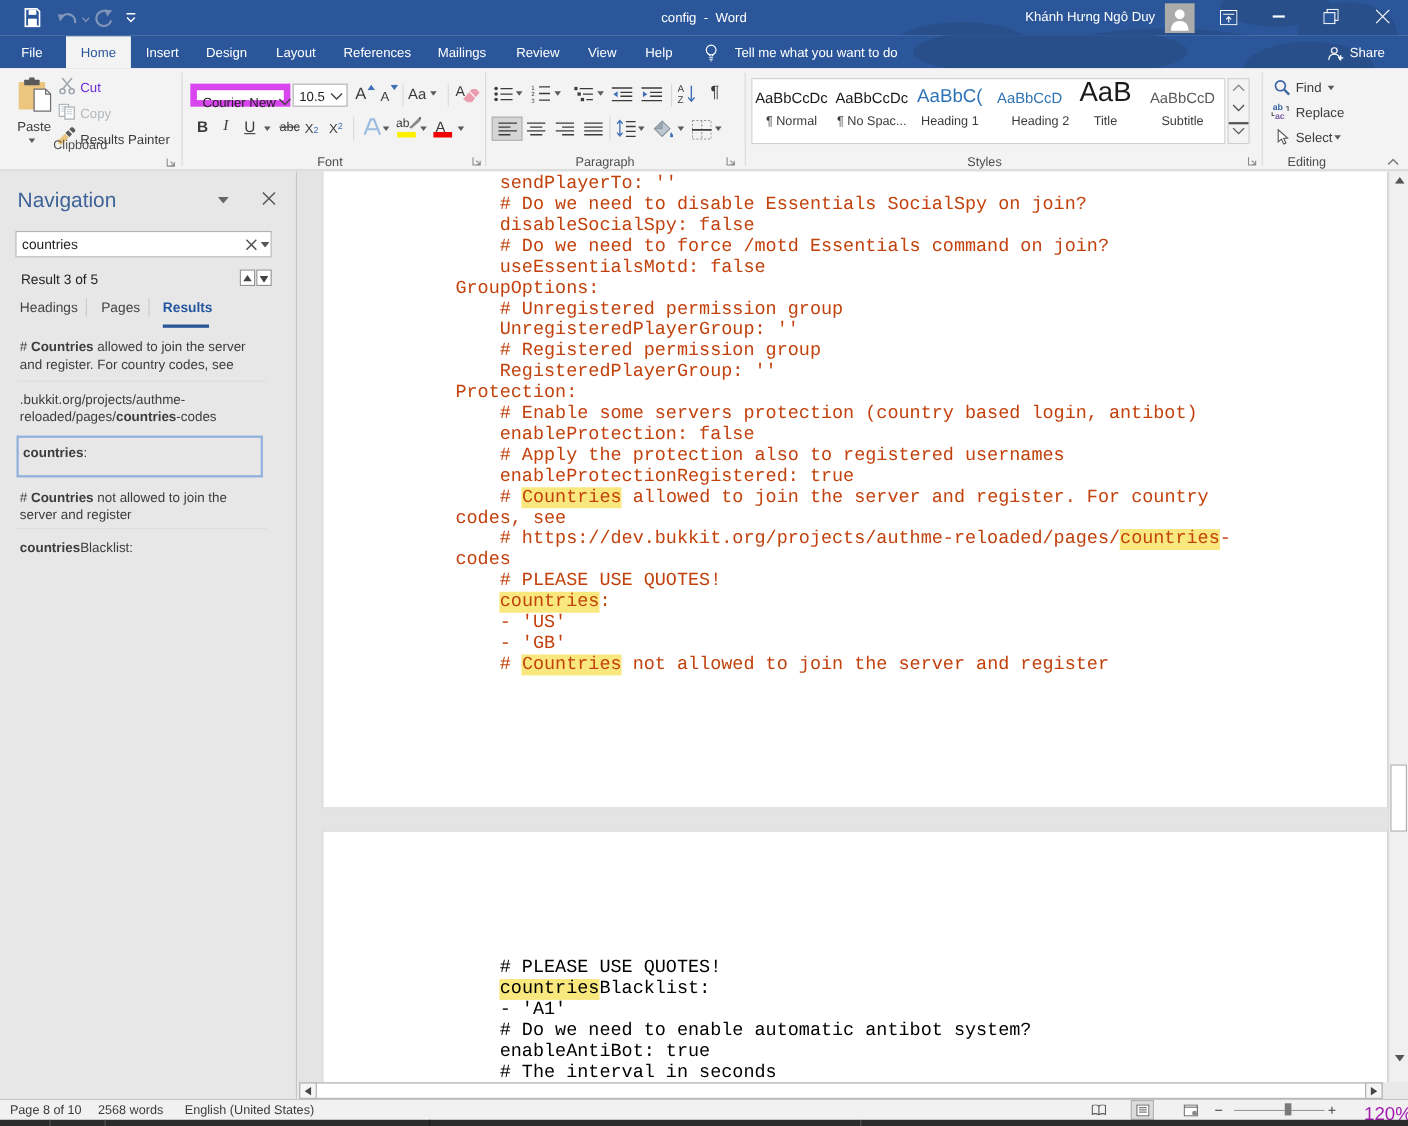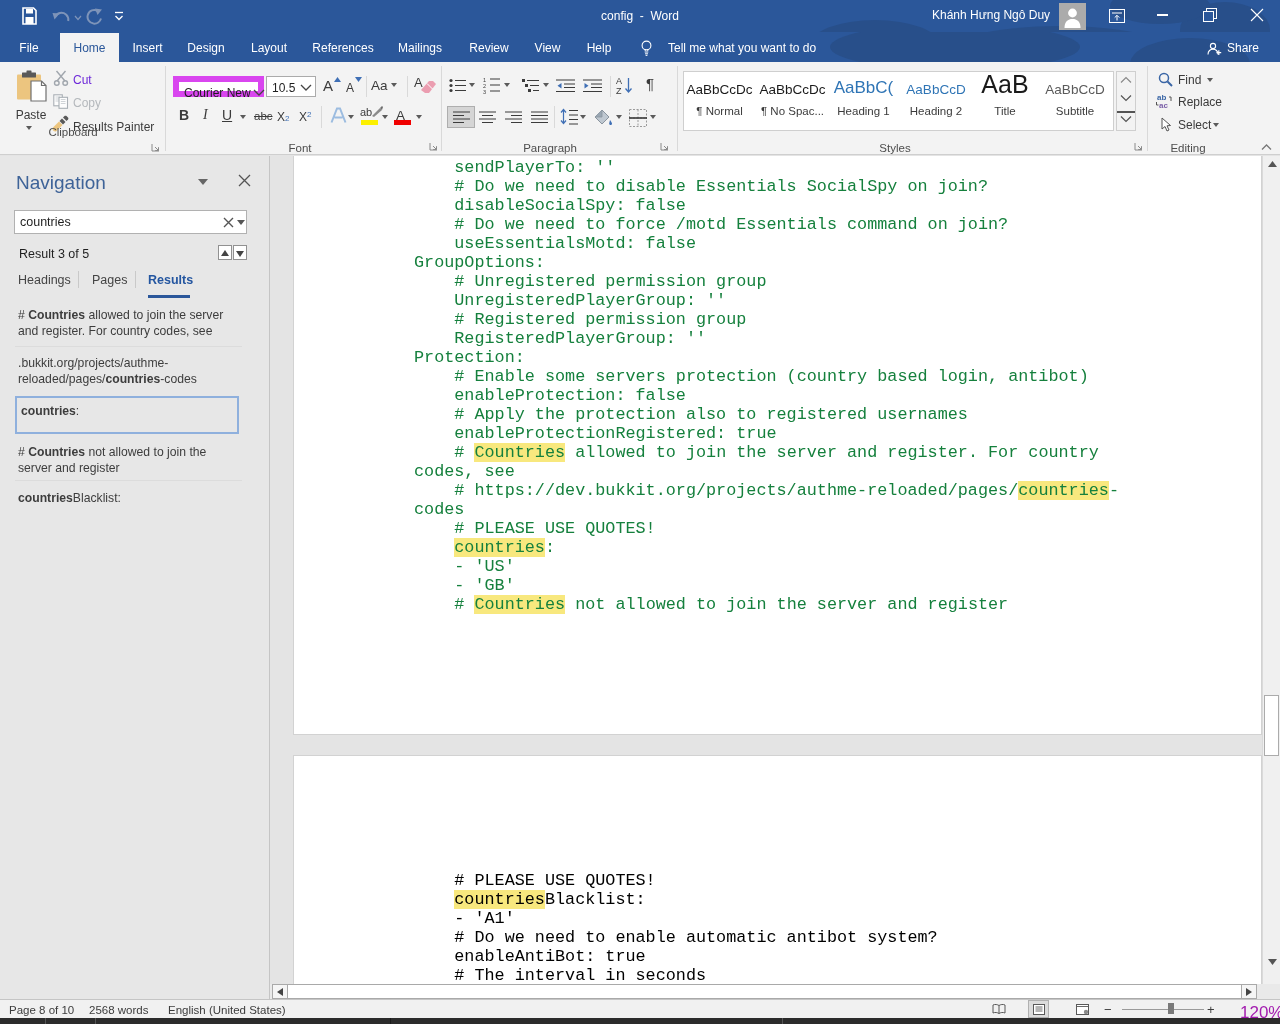--- a/index.html
+++ b/index.html
@@ -277,21 +277,21 @@
   <div class="sep" style="left:677px;top:4px;height:85px"></div>
 
   <div class="abs" style="left:683px;top:9px;width:431px;height:60px;background:#fff;border:1px solid #cfcfcf"></div>
   <div class="abs" style="left:683px;top:20px;width:73px;text-align:center;font-size:13.5px;color:#1a1a1a">AaBbCcDc</div>
   <div class="abs" style="left:683px;top:43px;width:73px;text-align:center;font-size:11.5px;color:#3b3b3b">¶ Normal</div>
   <div class="abs" style="left:756px;top:20px;width:73px;text-align:center;font-size:13.5px;color:#1a1a1a">AaBbCcDc</div>
   <div class="abs" style="left:756px;top:43px;width:73px;text-align:center;font-size:11.5px;color:#3b3b3b">¶ No Spac...</div>
   <div class="abs" style="left:827px;top:16px;width:73px;text-align:center;font-size:17px;color:#2e74b5">AaBbC(</div>
   <div class="abs" style="left:827px;top:43px;width:73px;text-align:center;font-size:11.5px;color:#3b3b3b">Heading 1</div>
   <div class="abs" style="left:900px;top:20px;width:72px;text-align:center;font-size:13.5px;color:#2e74b5">AaBbCcD</div>
-  <div class="abs" style="left:900px;top:43px;width:72px;text-align:center;font-size:11.5px;color:#3b3b3b">Heading 2</div>
+  <div class="abs" style="left:900px;top:43px;width:72px;text-align:right;font-size:11.5px;color:#3b3b3b">Heading 2</div>
   <div class="abs" style="left:972px;top:8px;width:66px;text-align:center;font-size:25px;color:#1a1a1a">AaB</div>
   <div class="abs" style="left:972px;top:43px;width:66px;text-align:center;font-size:11.5px;color:#3b3b3b">Title</div>
   <div class="abs" style="left:1038px;top:20px;width:74px;text-align:center;font-size:13.5px;color:#5a5a5a">AaBbCcD</div>
   <div class="abs" style="left:1038px;top:43px;width:74px;text-align:center;font-size:11.5px;color:#3b3b3b">Subtitle</div>
   <div class="abs" style="left:1116px;top:9px;width:20px;height:60px;background:#f3f3f3;border:1px solid #cfcfcf"></div>
   <svg class="ico" style="left:1120px;top:14px" width="12" height="8" viewBox="0 0 12 8">
         <path d="M1 6.5 L6 1.5 L11 6.5" fill="none" stroke="#8a8a8a" stroke-width="1.2"></path>
       </svg>
   <svg class="ico" style="left:1120px;top:32px" width="12" height="8" viewBox="0 0 12 8">
         <path d="M1 1.5 L6 6.5 L11 1.5" fill="none" stroke="#555" stroke-width="1.2"></path>
@@ -370,21 +370,21 @@
   <div class="abs" style="left:15px;top:240px;width:224px;height:38px;border:2px solid #8fb0dd"></div>
   <div class="abs navtxt" style="left:21px;top:247px"><b>countries</b>:</div>
   <div class="abs navtxt" style="left:18px;top:288px"># <b>Countries</b> not allowed to join the<br>server and register</div>
   <div class="abs" style="left:15px;top:324px;width:227px;height:1px;background:#dcdcdc"></div>
   <div class="abs navtxt" style="left:18px;top:334px"><b>countries</b>Blacklist:</div>
 </div>
 
 <div class="abs" id="page1" style="left:293px;top:156px;width:969px;height:579px;background:#fff;border-left:1px solid #d2d2d2;border-right:1px solid #d2d2d2;border-bottom:1px solid #d2d2d2"></div>
 <div class="abs" id="page2" style="left:293px;top:755px;width:969px;height:229px;background:#fff;border:1px solid #d2d2d2;border-bottom:none"></div>
 
-<pre class="abs" id="doc1" style="left:414px;top:158px;font-family:'Liberation Mono',monospace;font-size:16.8px;line-height:19px;color:#15803d">    sendPlayerTo: ''
+<pre class="abs" id="doc1" style="left:414px;top:158px;font-family:'Liberation Mono',monospace;font-size:16.8px;line-height:19px;color:#c2410c">    sendPlayerTo: ''
     # Do we need to disable Essentials SocialSpy on join?
     disableSocialSpy: false
     # Do we need to force /motd Essentials command on join?
     useEssentialsMotd: false
 GroupOptions:
     # Unregistered permission group
     UnregisteredPlayerGroup: ''
     # Registered permission group
     RegisteredPlayerGroup: ''
 Protection:

